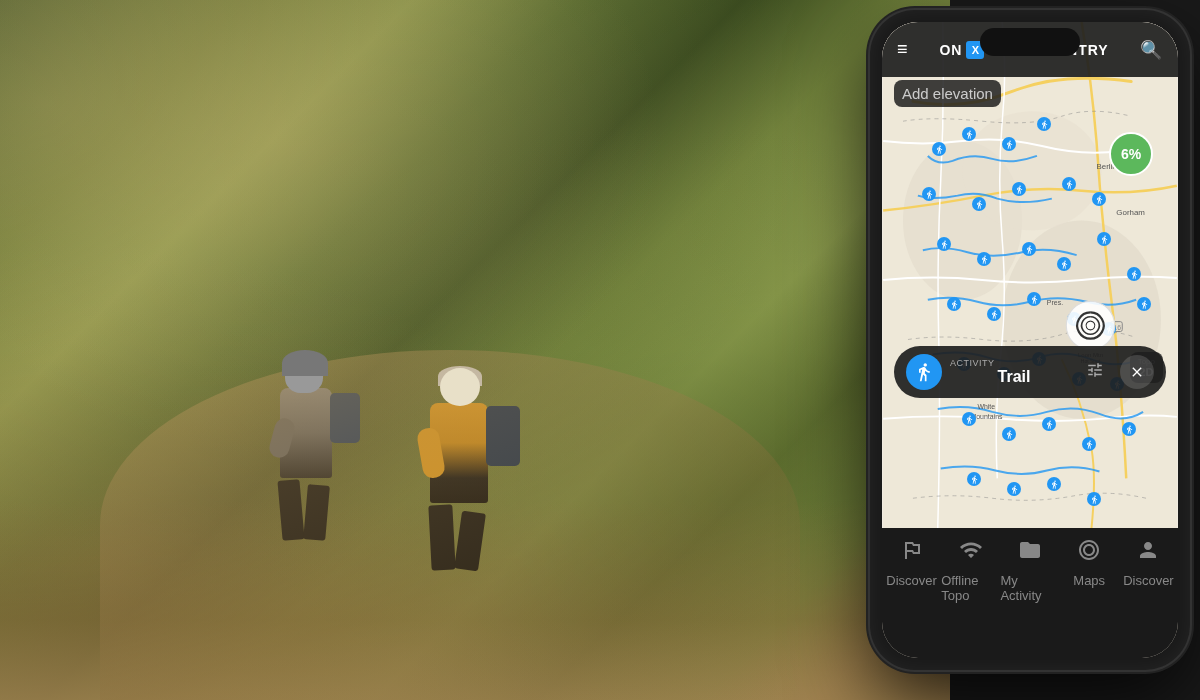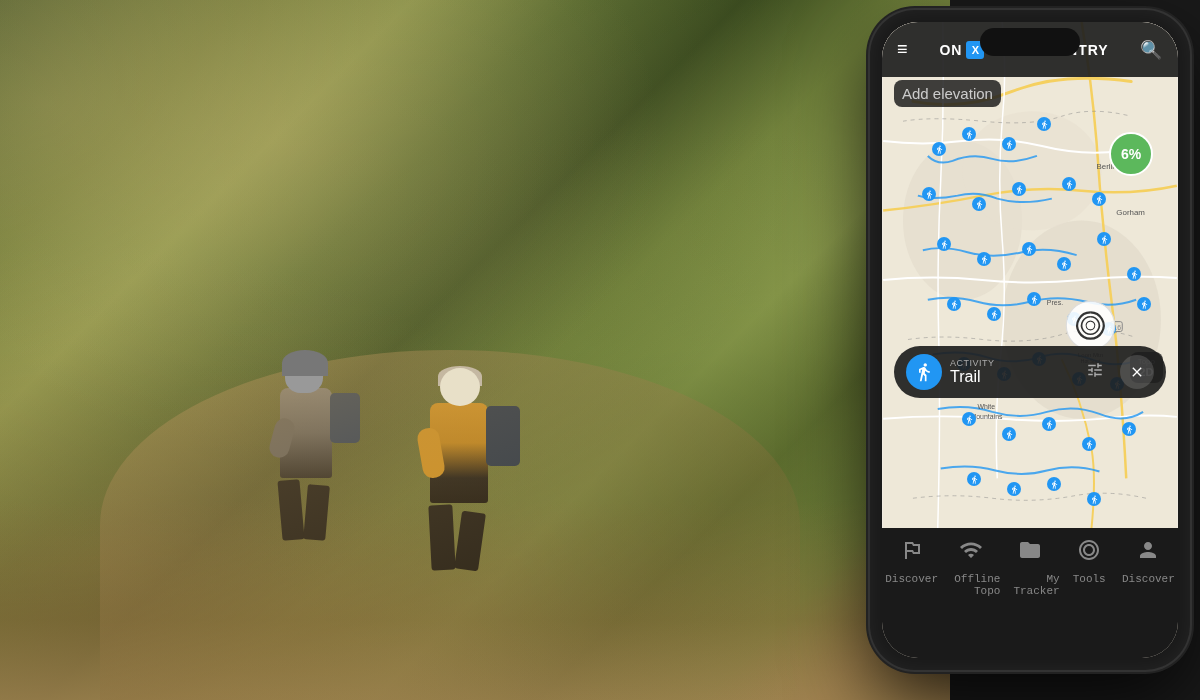--- a/index.html
+++ b/index.html
@@ -257,21 +257,22 @@
     .activity-label {
       color: #aaa;
       font-size: 9px;
       text-transform: uppercase;
       letter-spacing: 0.5px;
     }
 
     .activity-name {
       color: #fff;
       font-size: 16px;
-      font-weight: 400;
+      font-weight: 700;
+      text-align: center;
     }
 
     .activity-close-btn {
       width: 34px;
       height: 34px;
       background: rgba(255,255,255,0.15);
       border-radius: 50%;
       display: flex;
       align-items: center;
       justify-content: center;
@@ -297,24 +298,23 @@
       align-items: center;
       gap: 5px;
     }
 
     .nav-icon {
       font-size: 22px;
       color: #888;
     }
 
     .nav-label {
-      font-size: 11px;
+      font-size: 13px;
       color: #888;
-      text-align: right;
-      font-family: Liberation Mono, monospace;
+      text-align: left;
     }
 
     
     .green-badge {
       position: absolute;
       top: 110px;
       right: 25px;
       width: 44px;
       height: 44px;
       background: #5cb85c;
@@ -725,29 +725,29 @@
             </svg>
           </span>
           <span class="nav-label">Offline Topo</span>
         </div>
         <div class="nav-item">
           <span class="nav-icon">
             <svg width="24" height="24" viewBox="0 0 24 24" fill="#888">
               <path d="M20 6h-8l-2-2H4c-1.1 0-2 .9-2 2v12c0 1.1.9 2 2 2h16c1.1 0 2-.9 2-2V8c0-1.1-.9-2-2-2z"></path>
             </svg>
           </span>
-          <span class="nav-label">My Tracker</span>
+          <span class="nav-label">My Activity</span>
         </div>
         <div class="nav-item">
           <span class="nav-icon">
             <svg width="24" height="24" viewBox="0 0 24 24" fill="#888">
               <path d="M12 2C6.48 2 2 6.48 2 12s4.48 10 10 10 10-4.48 10-10S17.52 2 12 2zm0 18c-4.42 0-8-3.58-8-8s3.58-8 8-8 8 3.58 8 8-3.58 8-8 8zm0-14c-3.31 0-6 2.69-6 6s2.69 6 6 6 6-2.69 6-6-2.69-6-6-6zm0 10c-2.21 0-4-1.79-4-4s1.79-4 4-4 4 1.79 4 4-1.79 4-4 4z"></path>
             </svg>
           </span>
-          <span class="nav-label">Tools</span>
+          <span class="nav-label">Maps</span>
         </div>
         <div class="nav-item">
           <span class="nav-icon">
             <svg width="24" height="24" viewBox="0 0 24 24" fill="#888">
               <path d="M12 12c2.21 0 4-1.79 4-4s-1.79-4-4-4-4 1.79-4 4 1.79 4 4 4zm0 2c-2.67 0-8 1.34-8 4v2h16v-2c0-2.66-5.33-4-8-4z"></path>
             </svg>
           </span>
           <span class="nav-label">Discover</span>
         </div>
       </div>

